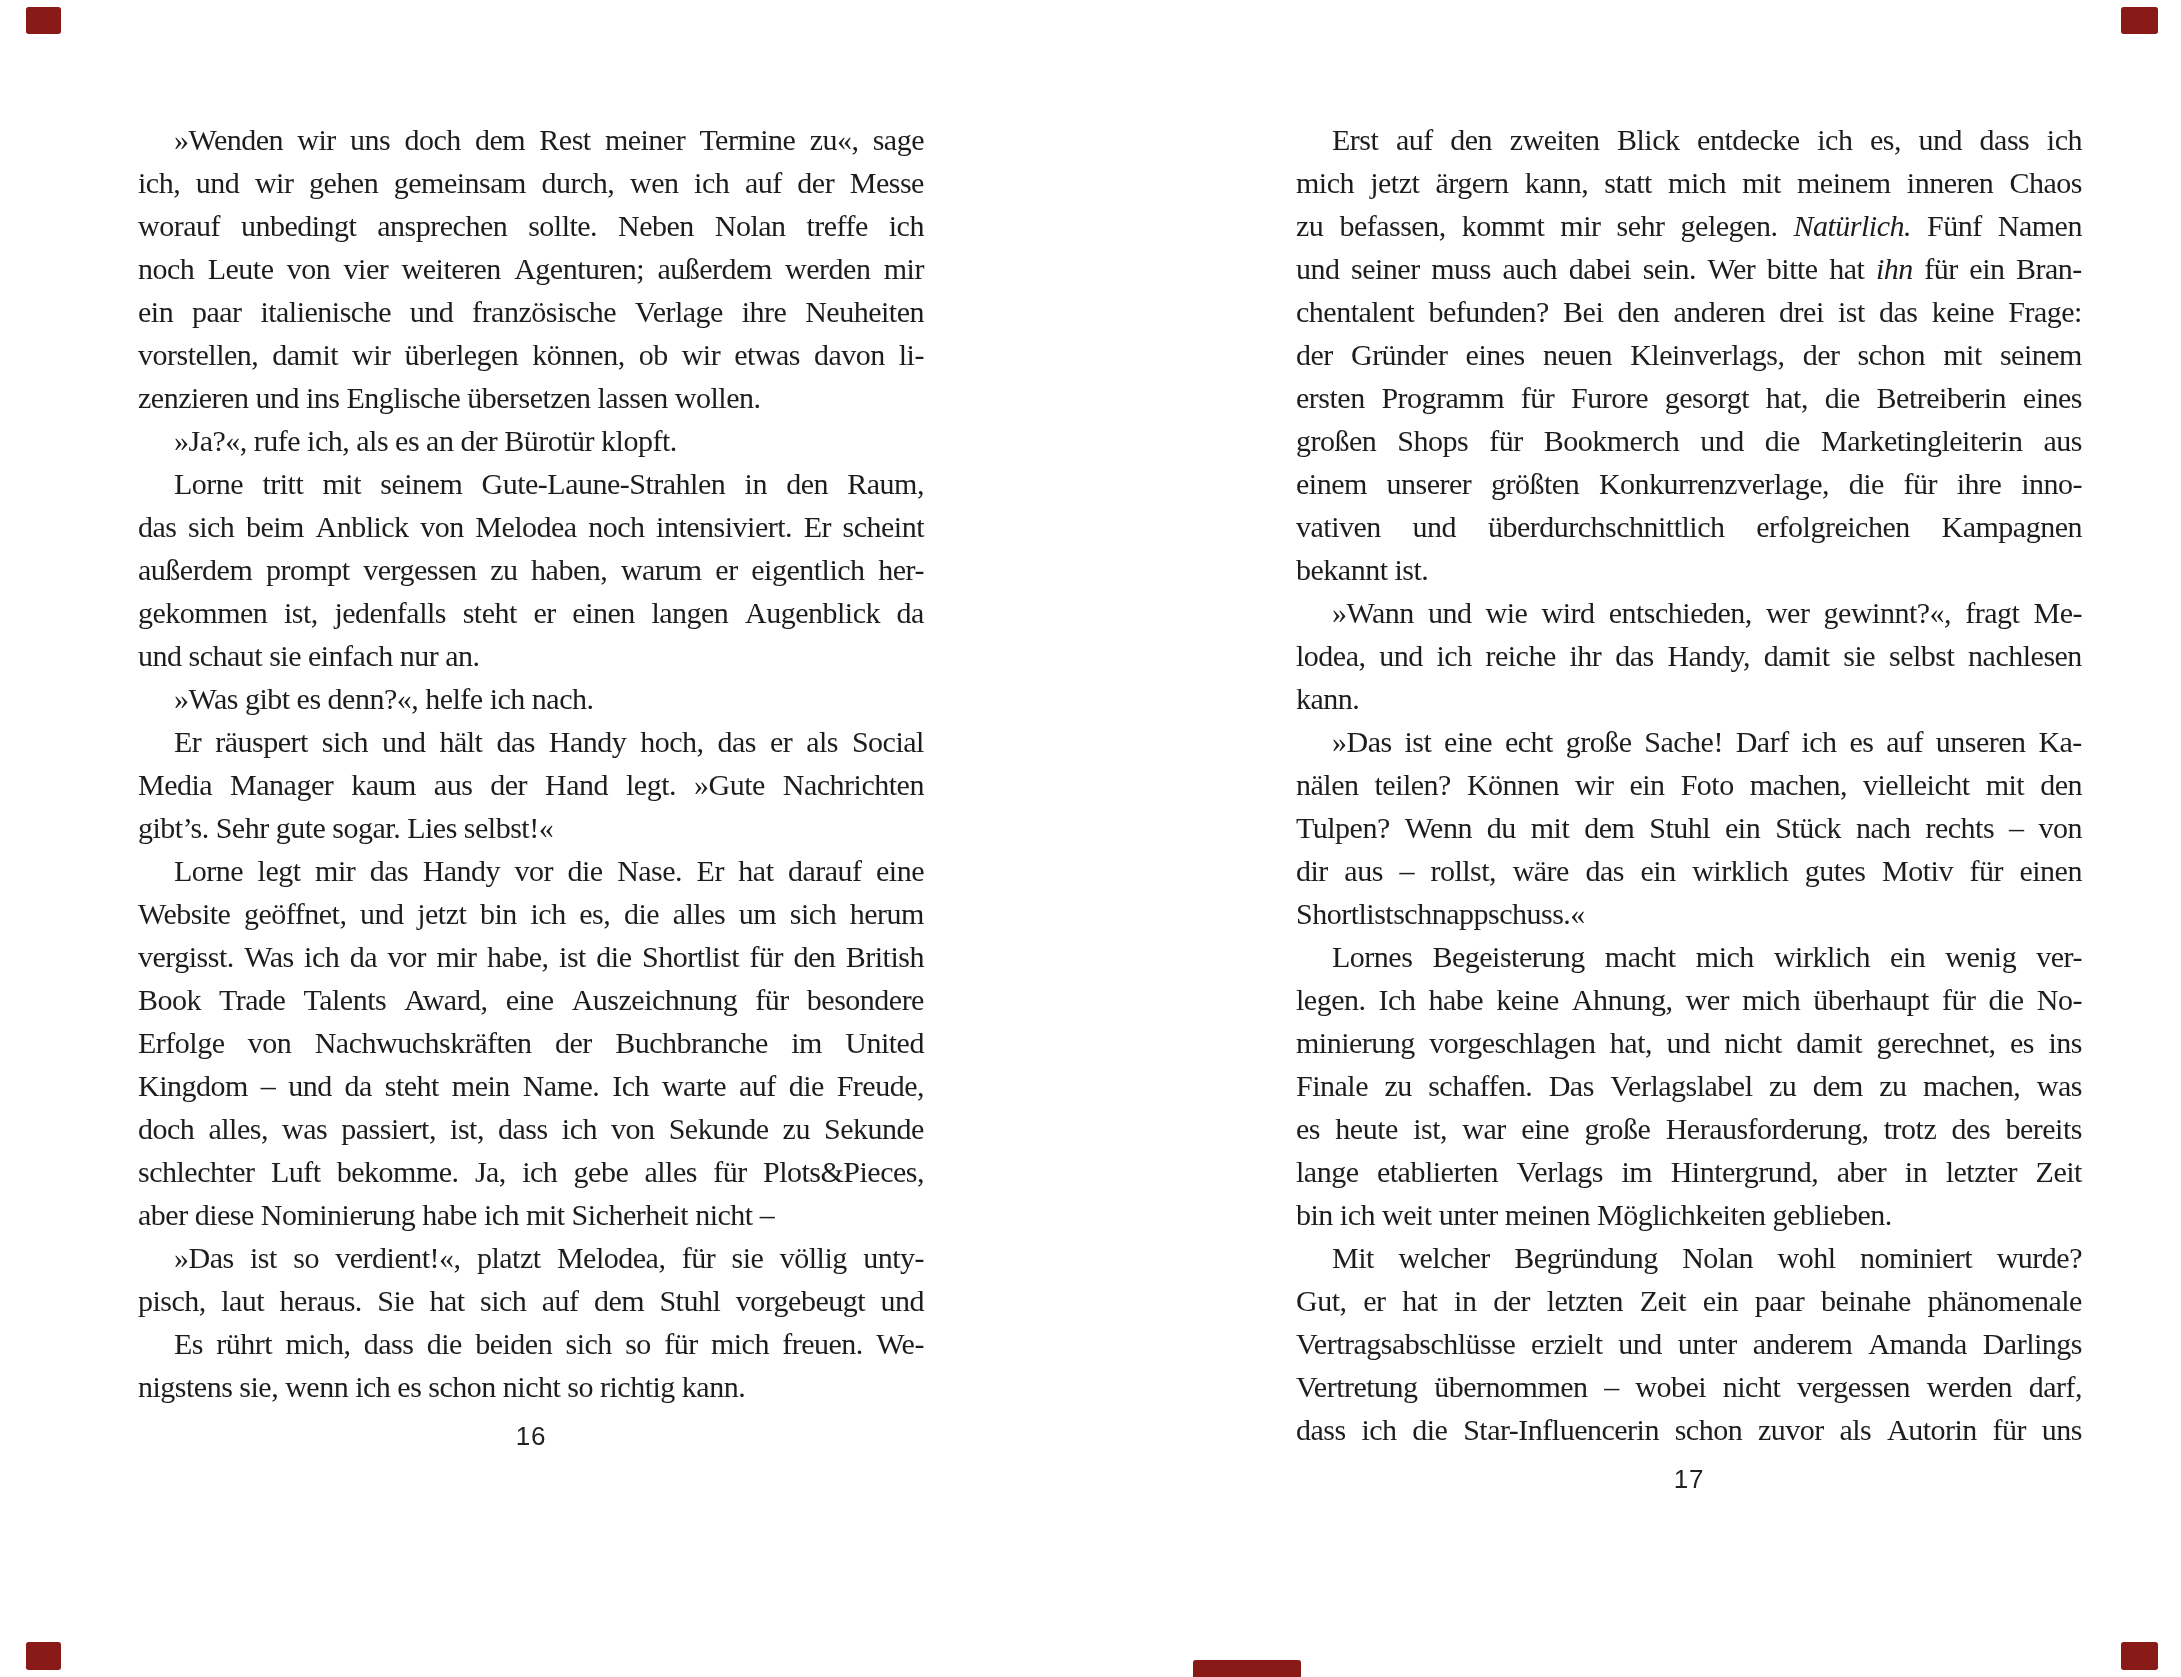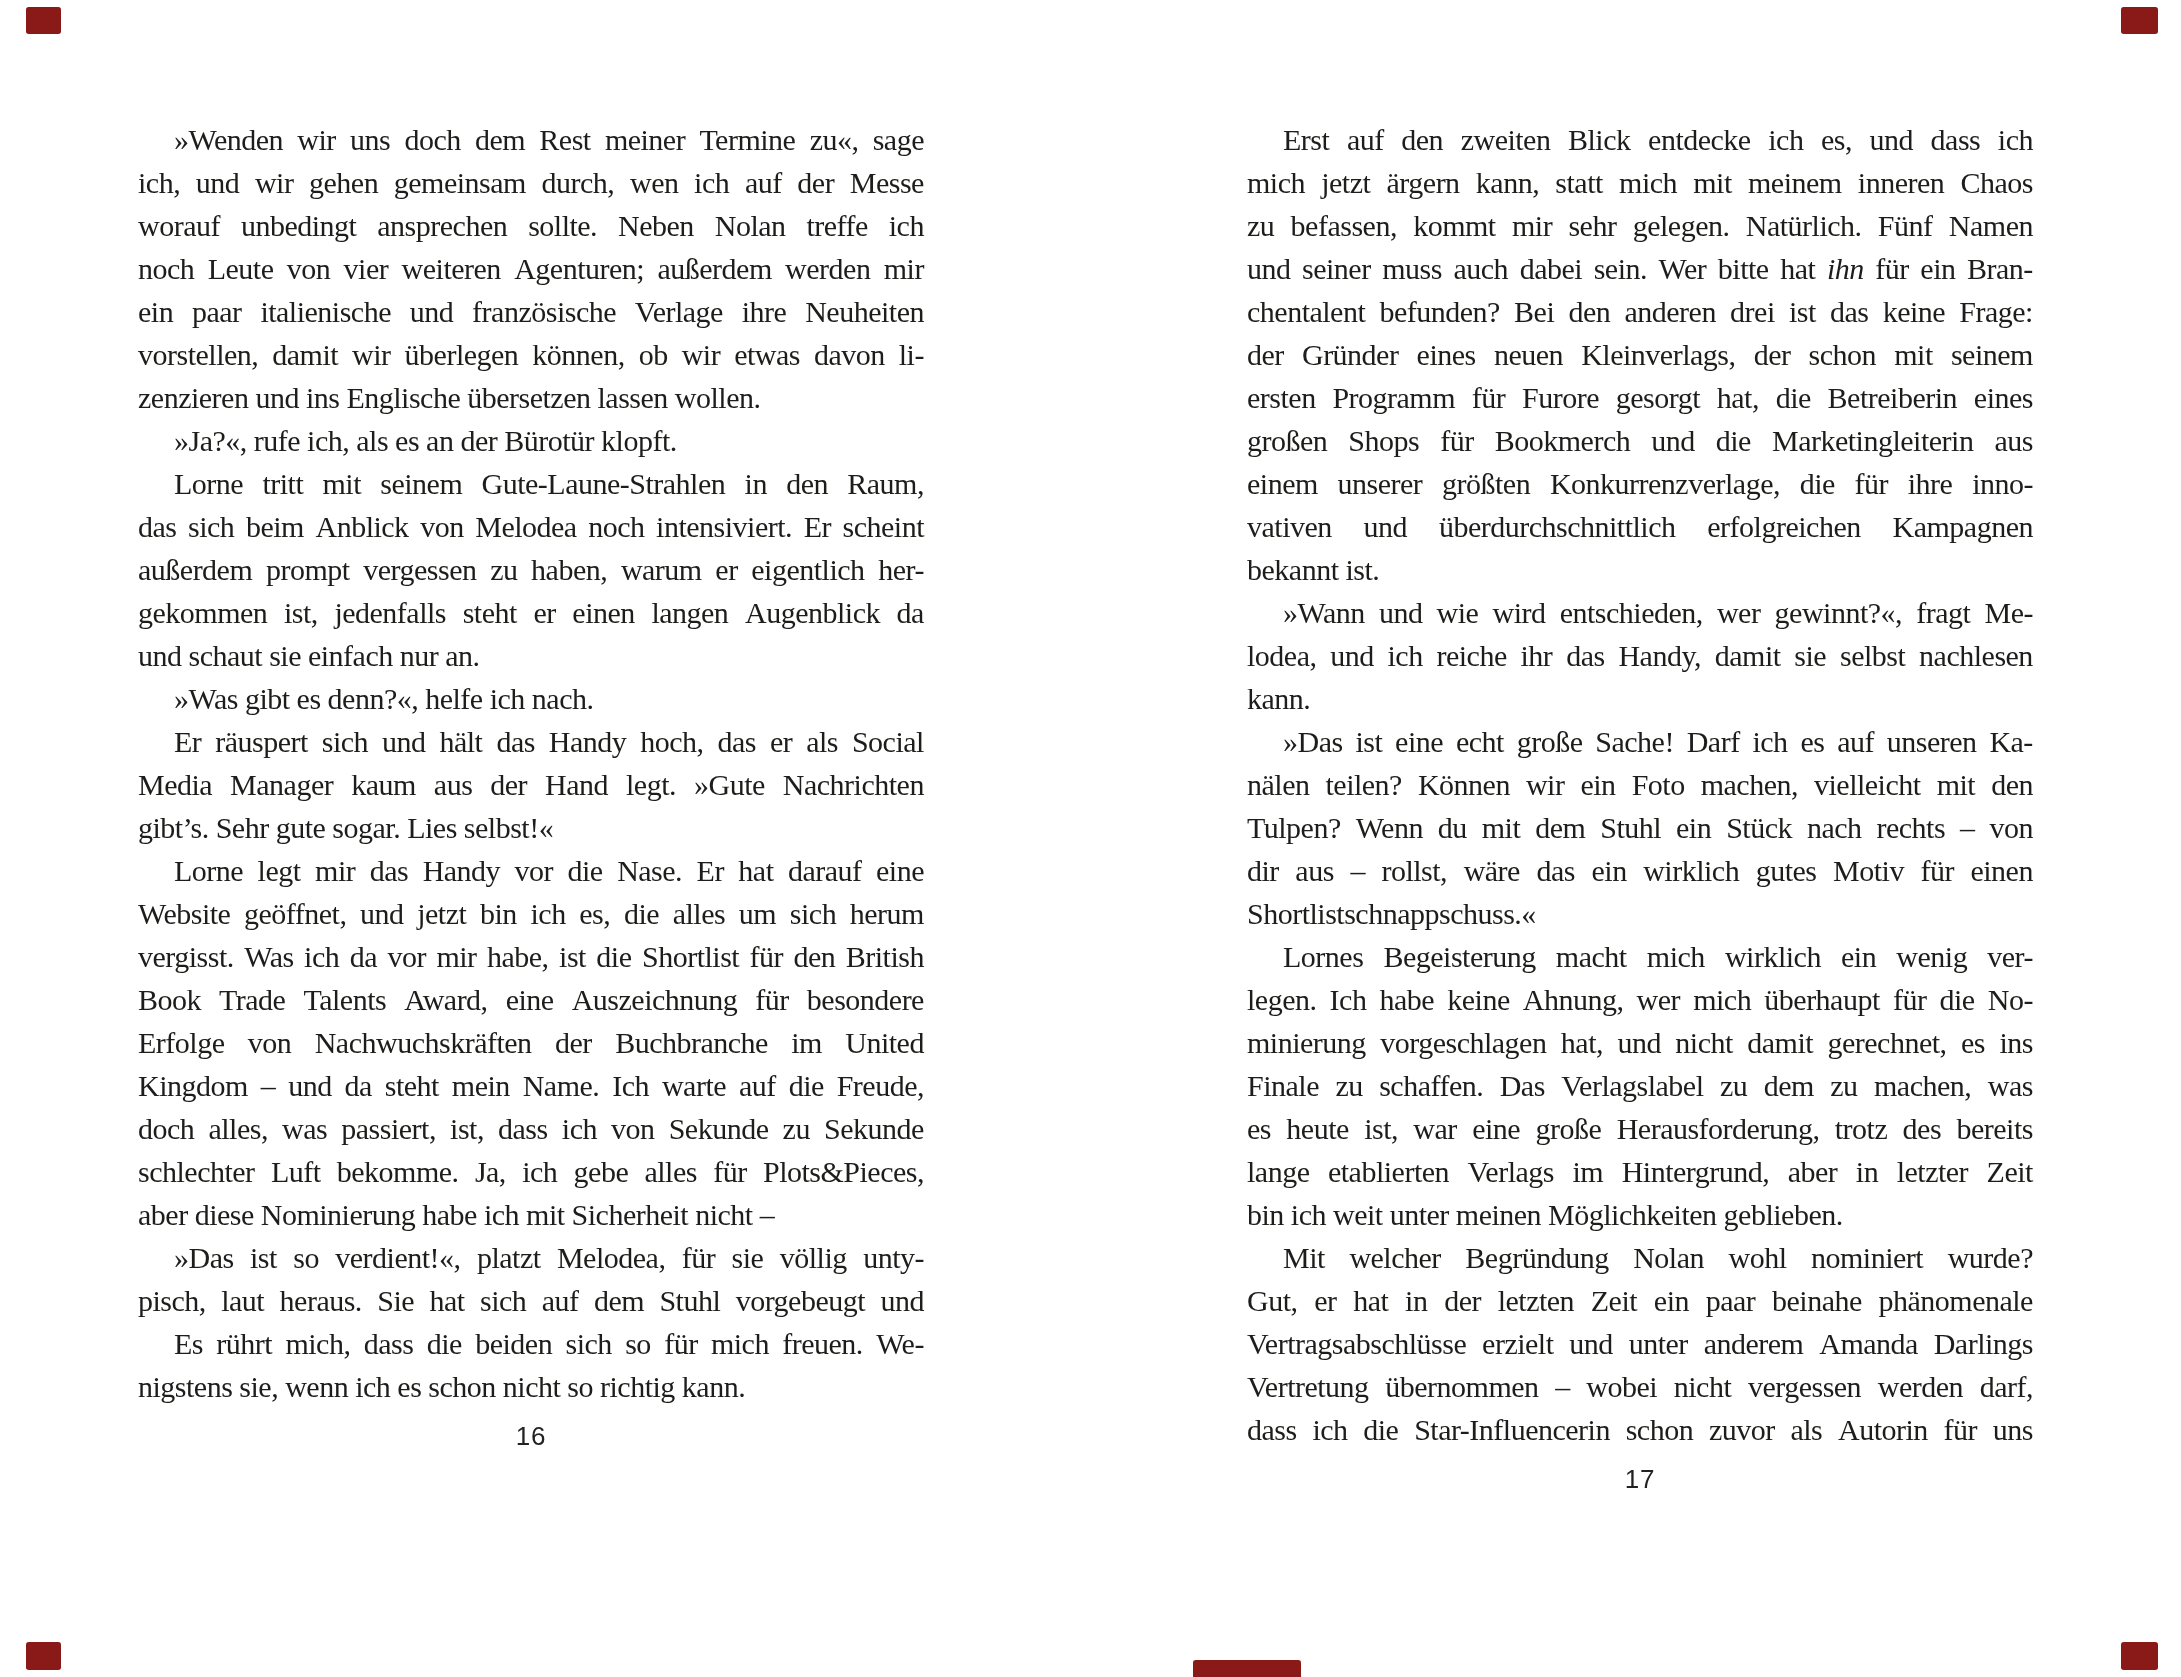--- a/index.html
+++ b/index.html
@@ -13,21 +13,21 @@
   }
   .spread { position: absolute; inset: 0; }
   .page {
     position: absolute;
     top: 118px;
     width: 786px;
     font-size: 30px;
     letter-spacing: -0.5px;
   }
   #page-left  { left: 138px; }
-  #page-right { left: 1247px; }
+  #page-right { left: 1296px; }
   .lines {}
   .line {
     display: flex;
     justify-content: space-between;
     height: 43px;
     line-height: 43px;
     overflow: visible;
   }
   .line.indent { padding-left: 36px; }
   .line.end { display: block; text-align: left; }
@@ -373,21 +373,21 @@
           <span>inneren</span> 
           <span>Chaos</span> 
         </div>
         <div class="line">
           <span>zu</span> 
           <span>befassen,</span> 
           <span>kommt</span> 
           <span>mir</span> 
           <span>sehr</span> 
           <span>gelegen.</span> 
-          <span style="">Natürlich.</span> 
+          <span style="font-style: italic;">Natürlich.</span> 
           <span>Fünf</span> 
           <span>Namen</span> 
         </div>
         <div class="line">
           <span>und</span> 
           <span>seiner</span> 
           <span>muss</span> 
           <span>auch</span> 
           <span>dabei</span> 
           <span>sein.</span> 

